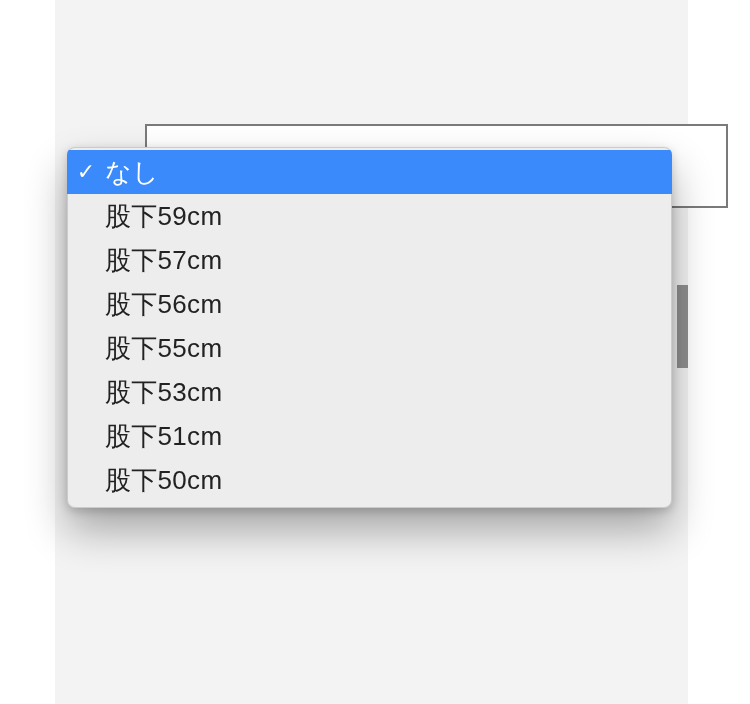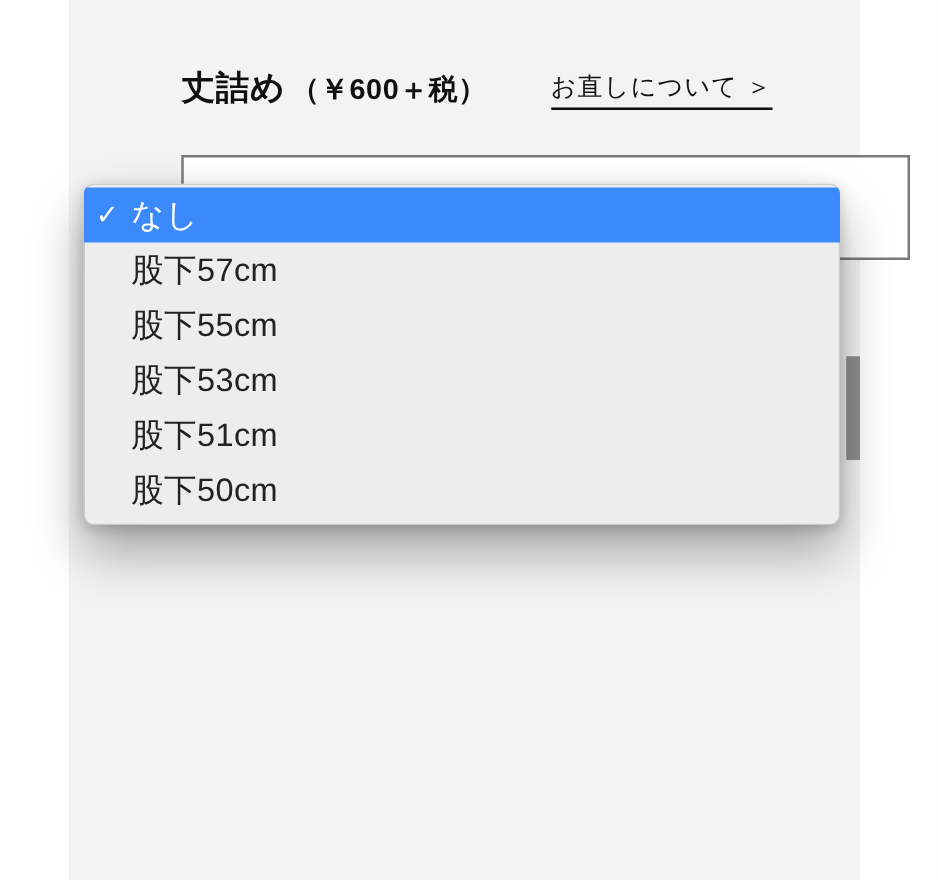--- a/index.html
+++ b/index.html
@@ -114,42 +114,43 @@
   flex: 1;
 }
 </style>
 </head>
 <body>
 
 <div class="stage">
 
   <div class="panel">
 
-    <div class="header">
-      <div class="title">
-        <span class="main">丈詰め</span>
-        <span class="sub">（￥600＋税）</span>
-      </div>
-      <span class="about-link">お直しについて ＞</span>
-    </div>
 
     <div class="select-box"></div>
 
     <div class="scroll-thumb"></div>
 
   </div>
 
   <div class="dropdown" id="dropdown">
       <div class="option selected">
         <span class="check">✓</span>
         <span class="label">なし</span>
       </div>
       <div class="option">
         <span class="check">✓</span>
+        <span class="label">股下59cm</span>
+      </div>
+      <div class="option">
+        <span class="check">✓</span>
         <span class="label">股下57cm</span>
+      </div>
+      <div class="option">
+        <span class="check">✓</span>
+        <span class="label">股下56cm</span>
       </div>
       <div class="option">
         <span class="check">✓</span>
         <span class="label">股下55cm</span>
       </div>
       <div class="option">
         <span class="check">✓</span>
         <span class="label">股下53cm</span>
       </div>
       <div class="option">

